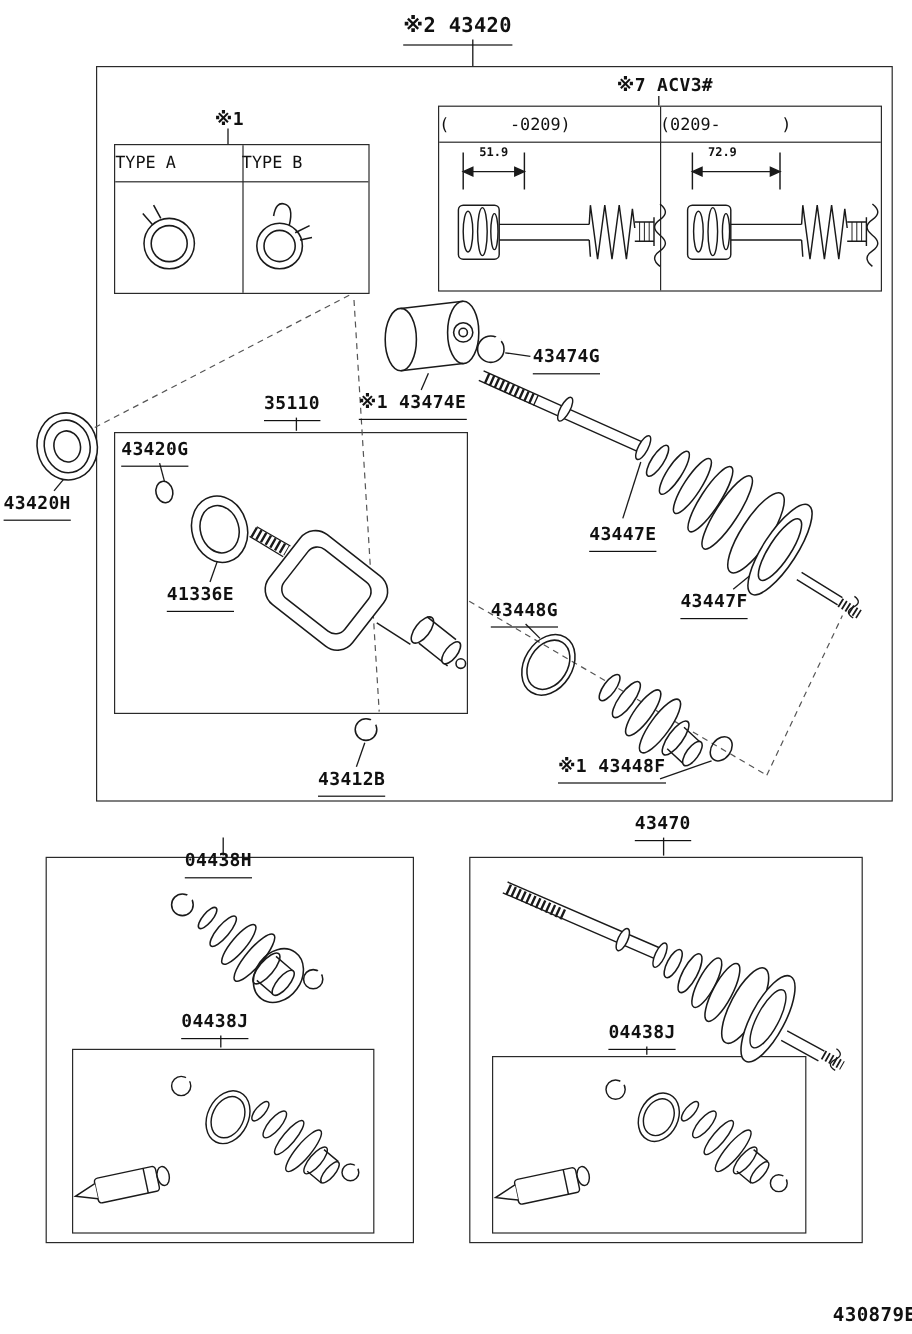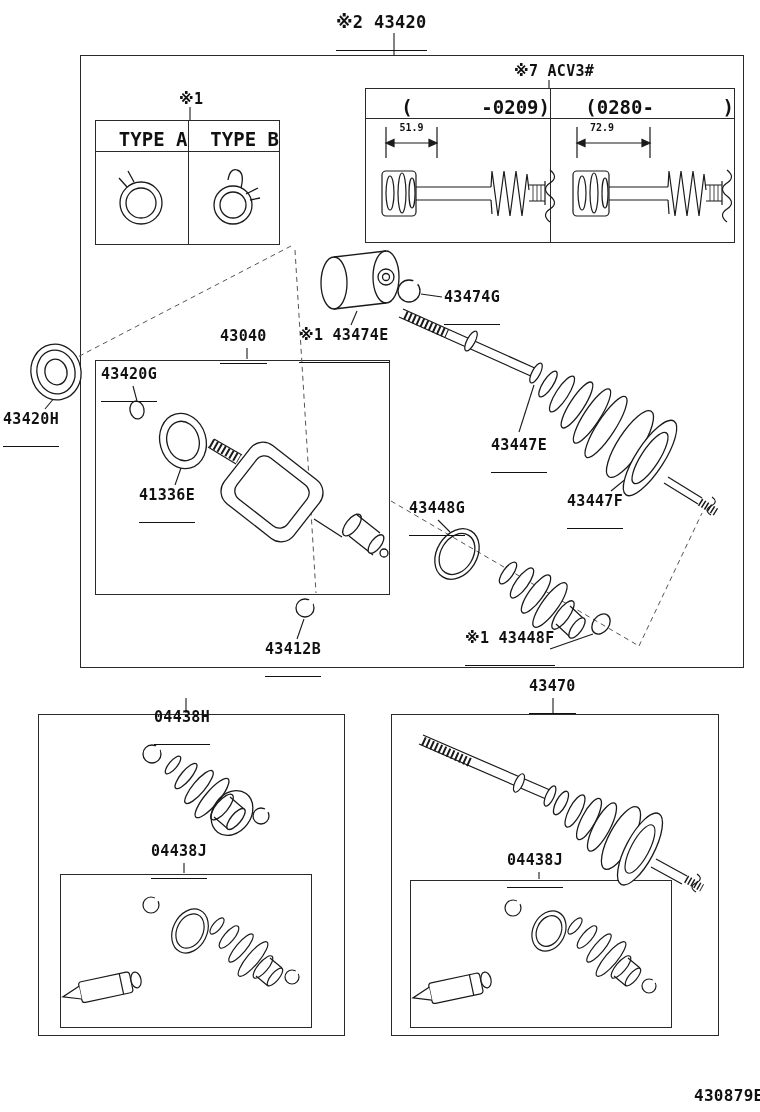--- a/index.html
+++ b/index.html
@@ -2,50 +2,50 @@
 <html><head>
 <meta charset="utf-8">
 <style>
   *{margin:0;padding:0;box-sizing:border-box}
   body{background:#ffffff}
   .page{position:relative;width:760px;height:1112px;background:#fff;
         font-family:"DejaVu Sans Mono","DejaVu Sans",monospace;color:#111;overflow:hidden}
   .box{position:absolute;border:1.3px solid #2a2a2a}
   svg.art{position:absolute;left:0;top:0;pointer-events:none}
   .callout{position:absolute;font-weight:bold;font-size:15px;line-height:1.25;
-           white-space:pre;border-bottom:1.5px solid #111;padding-bottom:17px;letter-spacing:.3px}
+           white-space:pre;border-bottom:1.5px solid #111;padding-bottom:4px;letter-spacing:.3px}
   .nou{border-bottom:none;padding-bottom:0}
   .title{font-size:17px}
   .small{font-size:16px}
   .ct-header,.vt-header{display:flex;border-bottom:1px solid #2a2a2a}
   .ct-header{height:31px}
   .vt-header{height:30px}
-  .hcell{flex:1;text-align:right;font-weight:bold;font-size:19px;padding-top:7px;white-space:pre}
+  .hcell{flex:1;text-align:left;font-weight:normal;font-size:14px;padding-top:7px;white-space:pre}
   .vdiv{position:absolute;left:50%;top:0;bottom:0;width:0;border-left:1px solid #2a2a2a}
   .dim{position:absolute;font-weight:bold;font-size:10px;text-align:center}
 </style>
 </head>
 <body>
 
 <div class="page">
 
   <div class="box" style="left:80px;top:55px;width:664px;height:613px"></div>
 
-  <div class="box" style="left:95px;top:120px;width:185px;height:125px">
+  <div class="box" style="left:95px;top:120px;width:213px;height:125px">
     <div class="ct-header">
       <div class="hcell">TYPE A</div>
       <div class="hcell">TYPE B</div>
     </div>
     <div class="vdiv"></div>
   </div>
 
   <div class="box" style="left:365px;top:88px;width:370px;height:155px">
     <div class="vt-header">
       <div class="hcell">(      -0209)</div>
-      <div class="hcell">(0280-      )</div>
+      <div class="hcell">(0209-      )</div>
     </div>
     <div class="vdiv"></div>
   </div>
 
   <div class="box" style="left:95px;top:360px;width:295px;height:235px"></div>
   <div class="box" style="left:38px;top:714px;width:307px;height:322px"></div>
   <div class="box" style="left:60px;top:874px;width:252px;height:154px"></div>
   <div class="box" style="left:391px;top:714px;width:328px;height:322px"></div>
   <div class="box" style="left:410px;top:880px;width:262px;height:148px"></div>
 
@@ -301,21 +301,21 @@
 
   <div class="callout title" style="left:336px;top:12px">※2 43420</div>
   <div class="callout nou" style="left:179px;top:90px">※1</div>
   <div class="callout nou" style="left:514px;top:62px">※7 ACV3#</div>
 
   <div class="dim" style="left:386px;top:122px;width:51px">51.9</div>
   <div class="dim" style="left:577px;top:122px;width:50px">72.9</div>
 
   <div class="callout" style="left:444px;top:288px">43474G</div>
   <div class="callout" style="left:299px;top:326px">※1 43474E</div>
-  <div class="callout" style="left:220px;top:327px">43040</div>
+  <div class="callout" style="left:220px;top:327px">35110</div>
   <div class="callout" style="left:101px;top:365px">43420G</div>
   <div class="callout" style="left:3px;top:410px">43420H</div>
   <div class="callout" style="left:139px;top:486px">41336E</div>
   <div class="callout" style="left:265px;top:640px">43412B</div>
   <div class="callout" style="left:491px;top:436px">43447E</div>
   <div class="callout" style="left:567px;top:492px">43447F</div>
   <div class="callout" style="left:409px;top:499px">43448G</div>
   <div class="callout" style="left:465px;top:629px">※1 43448F</div>
   <div class="callout" style="left:154px;top:708px">04438H</div>
   <div class="callout" style="left:151px;top:842px">04438J</div>

